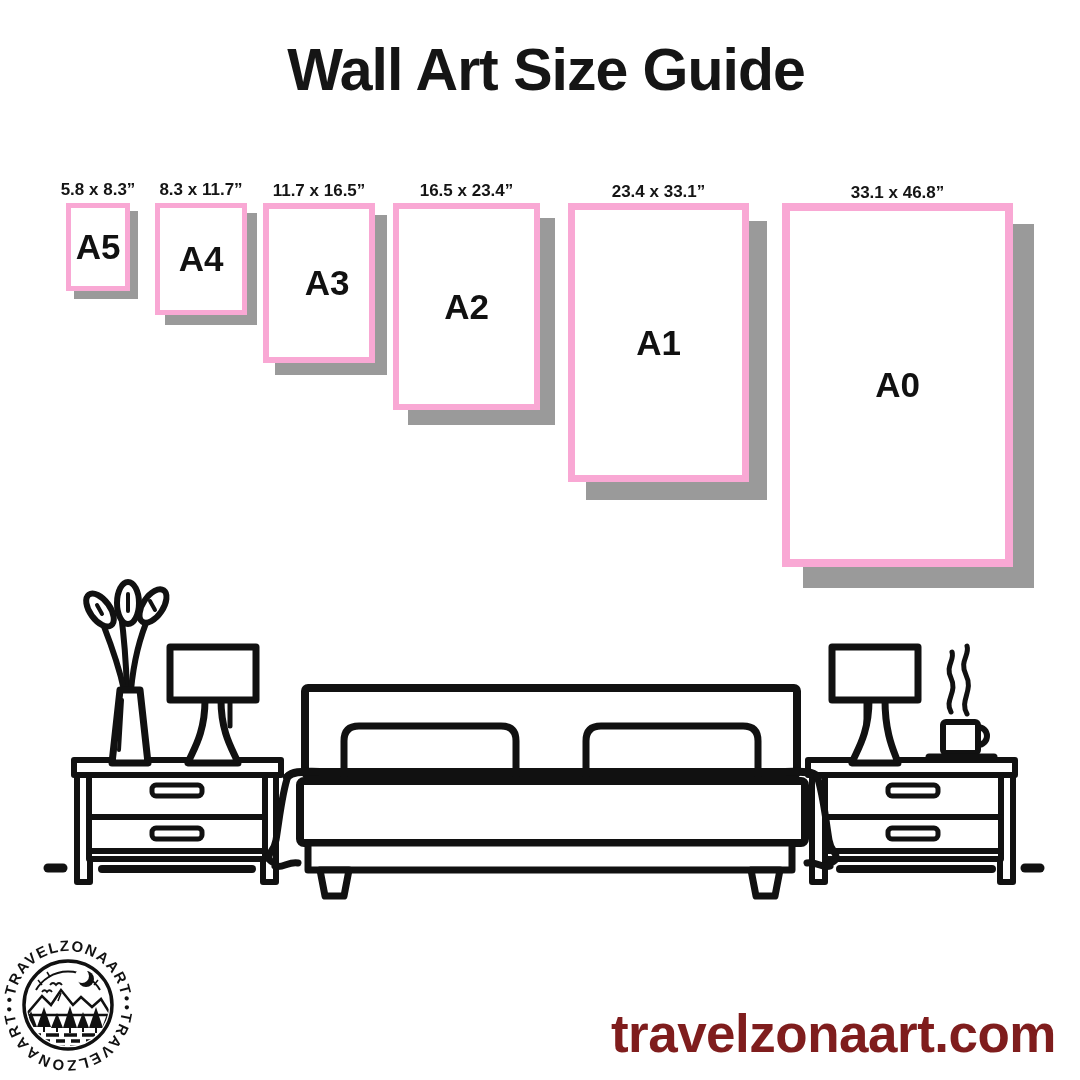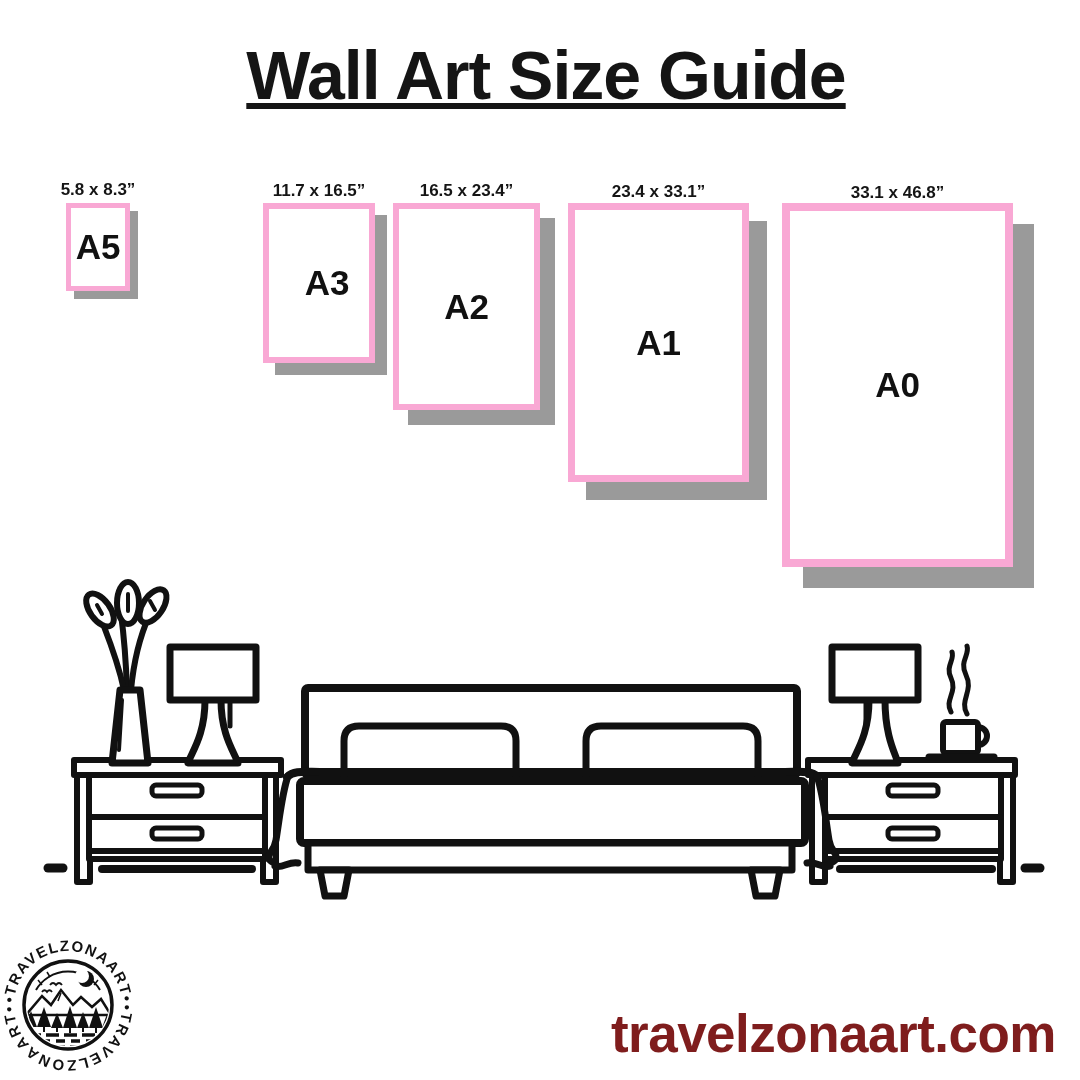--- a/index.html
+++ b/index.html
@@ -3,21 +3,21 @@
 <meta charset="utf-8">
 <style>
   html,body{margin:0;padding:0;background:#fff;}
   .canvas{
     position:relative;width:1080px;height:1080px;background:#fff;overflow:hidden;
     font-family:"Liberation Sans",sans-serif;color:#111;
   }
   
   .title{
     position:absolute;top:36px;left:12px;right:0;text-align:center;
-    font-size:68px;font-weight:700;letter-spacing:-1px;color:#151515;text-decoration:underline;
+    font-size:59px;font-weight:700;letter-spacing:-1px;color:#151515;
   }
   
   .poster{
     position:absolute;background:#fff;border:6px solid #f9a8d4;box-sizing:border-box;
     display:flex;align-items:center;justify-content:center;
     box-shadow:var(--so) var(--so) 0 0 #9a9a9a;
   }
   .poster .size-label{font-size:35px;font-weight:700;color:#111;}
   .poster .dims{
     position:absolute;bottom:calc(100% + 8px);left:50%;transform:translateX(-50%);
@@ -43,20 +43,24 @@
 </head>
 <body>
 
 <div class="canvas">
 
   <div class="title">Wall Art Size Guide</div>
 
   <div class="poster s-a5">
     <div class="dims">5.8 x 8.3”</div>
     <div class="size-label">A5</div>
+  </div>
+  <div class="poster s-a4">
+    <div class="dims">8.3 x 11.7”</div>
+    <div class="size-label">A4</div>
   </div>
   <div class="poster s-a3">
     <div class="dims">11.7 x 16.5”</div>
     <div class="size-label">A3</div>
   </div>
   <div class="poster s-a2">
     <div class="dims">16.5 x 23.4”</div>
     <div class="size-label">A2</div>
   </div>
   <div class="poster s-a1">

